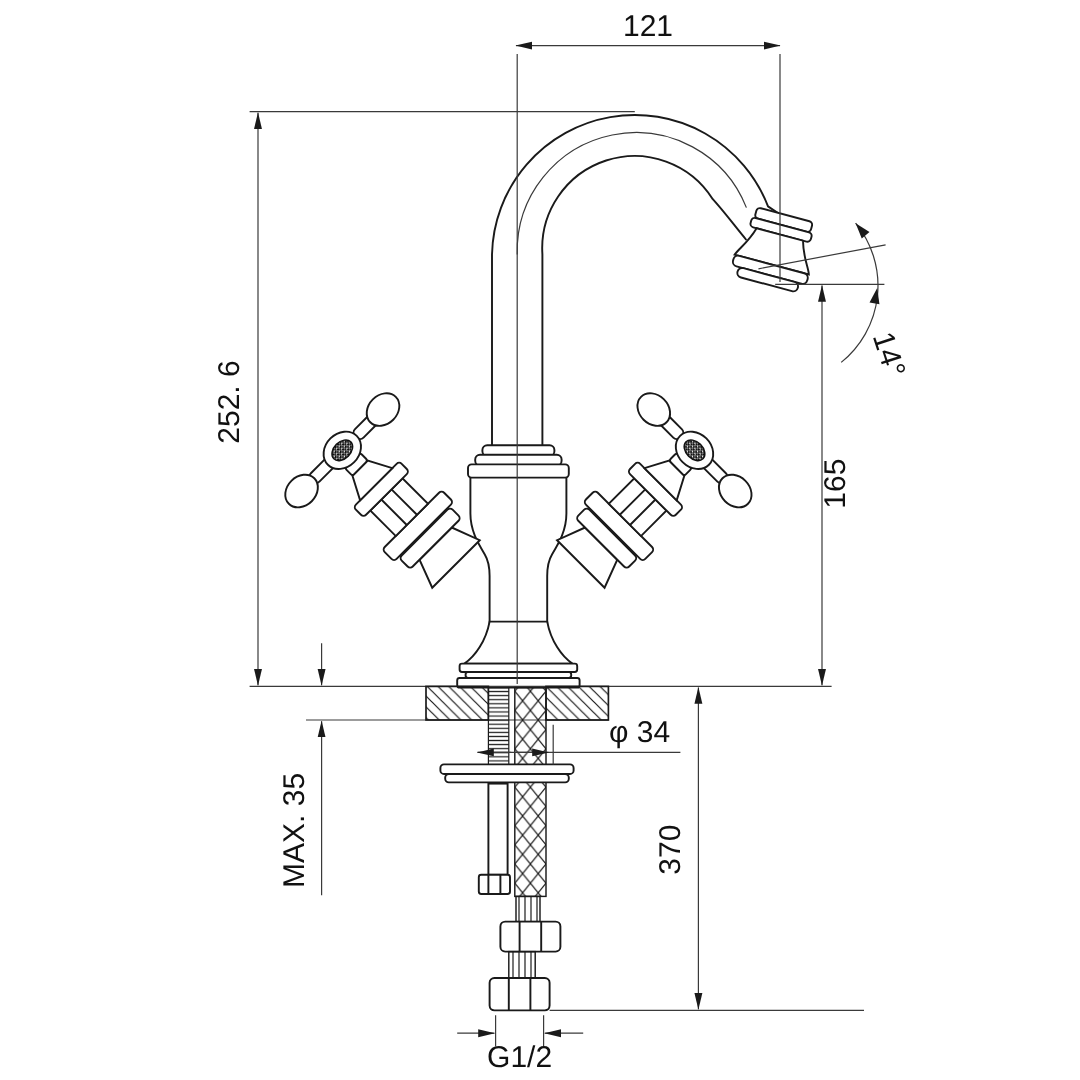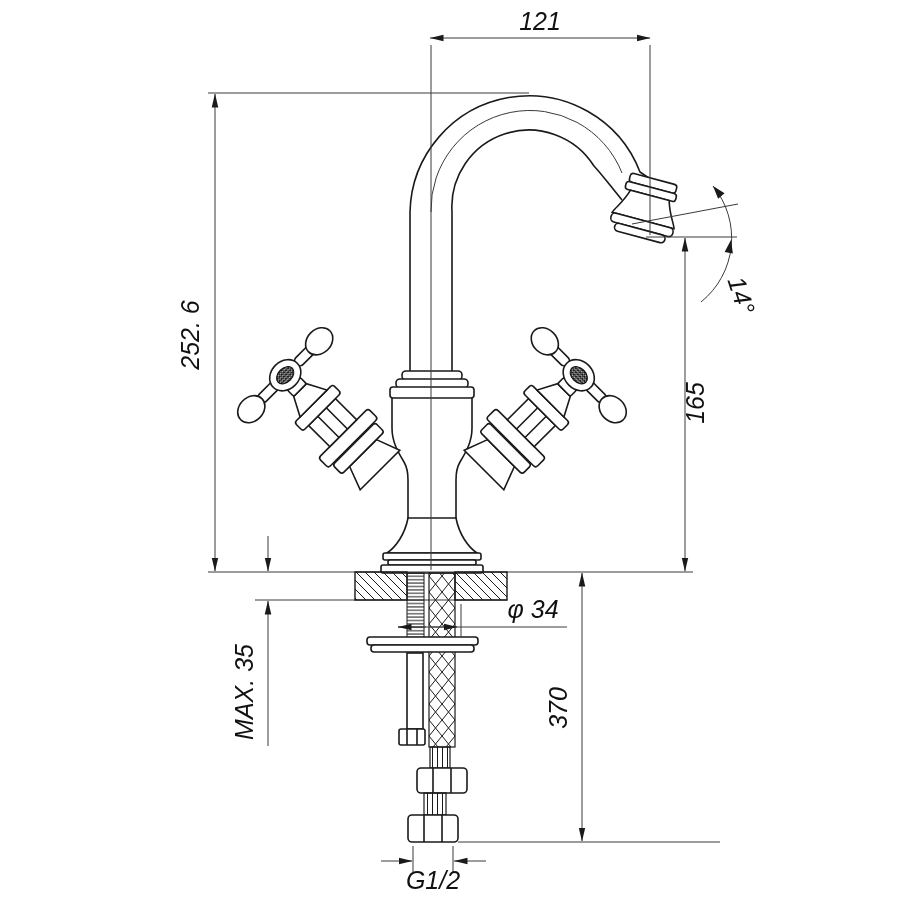--- a/index.html
+++ b/index.html
@@ -1,17 +1,17 @@
 <!DOCTYPE html>
 <html><head>
 <meta charset="utf-8">
 <style>
   html,body{margin:0;padding:0;background:#ffffff;}
   .canvas{position:relative;width:900px;height:900px;background:#ffffff;overflow:hidden;
-          font-family:"Liberation Sans", sans-serif;font-style:italic;}
+          font-family:"Liberation Sans", sans-serif;}
   svg text{font-family:"Liberation Sans", sans-serif;font-size:25px;fill:#111;}
   svg .thin{stroke:#3a3a3a;stroke-width:1;fill:none;}
   svg .obj{stroke:#1a1a1a;stroke-width:1.6;fill:#ffffff;}
   svg .objln{stroke:#1a1a1a;stroke-width:1.6;fill:none;}
   svg .dim{stroke:#3a3a3a;stroke-width:1;fill:none;}
   svg .arrow{fill:#1a1a1a;stroke:none;}
 </style>
 </head>
 <body>
 

